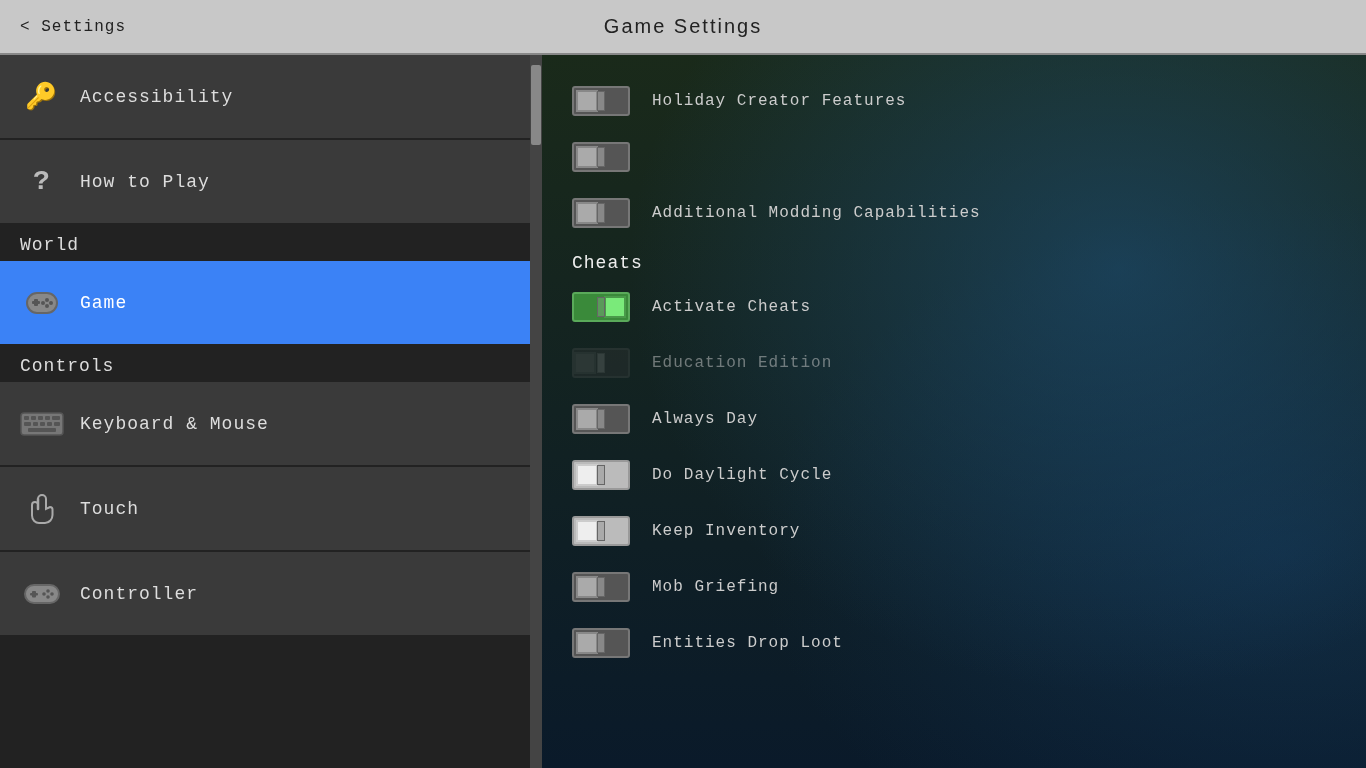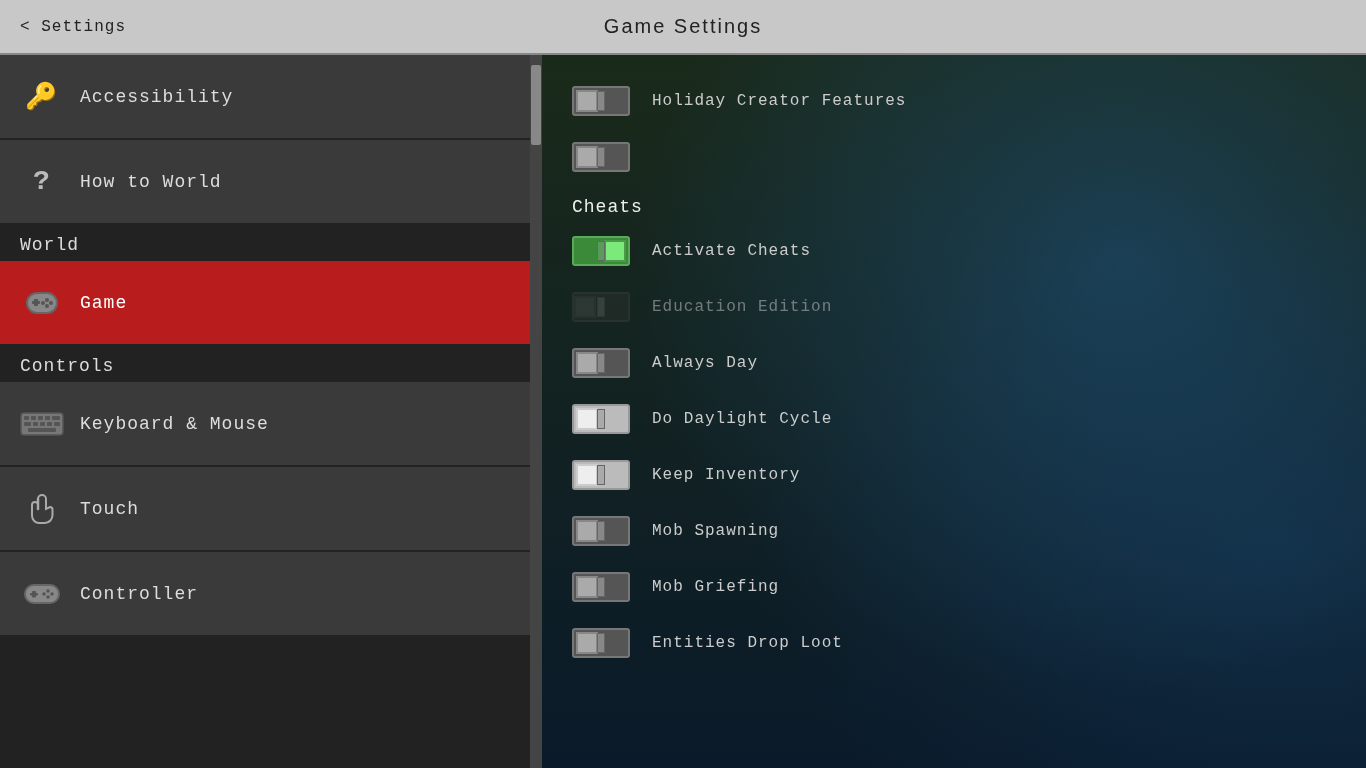--- a/index.html
+++ b/index.html
@@ -75,21 +75,21 @@
       background: #3a3a3a;
       border-bottom: 2px solid #222;
       cursor: pointer;
       color: #ddd;
       font-size: 18px;
       letter-spacing: 1px;
       font-family: 'Courier New', monospace;
     }
 
     .sidebar-item.active {
-      background: #b91c1c;
+      background: #3b82f6;
       color: #fff;
     }
 
     .sidebar-section-label {
       padding: 10px 20px 6px;
       color: #ddd;
       font-size: 18px;
       letter-spacing: 1px;
       font-family: 'Courier New', monospace;
       background: #222;
@@ -234,21 +234,21 @@
 
   <div id="sidebar">
 
     <div class="sidebar-item">
       <div class="icon-placeholder">🔑</div>
       <span>Accessibility</span>
     </div>
 
     <div class="sidebar-item">
       <div class="icon-placeholder" style="font-size:28px;font-weight:bold;color:#bbb;">?</div>
-      <span>How to World</span>
+      <span>How to Play</span>
     </div>
 
     <div class="sidebar-section-label">World</div>
 
     <div class="sidebar-item active">
       <div class="icon-placeholder">
         <svg width="38" height="32" viewBox="0 0 38 32" fill="none">
           <rect x="4" y="6" width="30" height="20" rx="10" fill="#888" stroke="#666" stroke-width="2"></rect>
           <rect x="9" y="14" width="8" height="3" rx="1" fill="#555"></rect>
           <rect x="11" y="12" width="4" height="7" rx="1" fill="#555"></rect>
@@ -325,20 +325,27 @@
       <span class="content-row-label">Holiday Creator Features</span>
     </div>
 
     <div class="content-row">
       <div class="toggle toggle-off">
         <div class="toggle-knob"></div>
         <div class="toggle-bar"></div>
       </div>
     </div>
 
+    <div class="content-row">
+      <div class="toggle toggle-off">
+        <div class="toggle-knob"></div>
+        <div class="toggle-bar"></div>
+      </div>
+      <span class="content-row-label">Additional Modding Capabilities</span>
+    </div>
 
     <div class="section-heading">Cheats</div>
 
     <div class="content-row">
       <div class="toggle toggle-on" style="background:#3a8a3a; border:2px solid #5aaa5a;">
         <div class="toggle-knob" style="background:#7aea7a; border-color:#4a9a4a; right:2px; position:absolute;"></div>
         <div class="toggle-bar" style="background:#5a9a5a;"></div>
       </div>
       <span class="content-row-label">Activate Cheats</span>
     </div>
@@ -368,27 +375,20 @@
     </div>
 
     <div class="content-row">
       <div class="toggle toggle-off" style="background:#bbb; border:2px solid #999;">
         <div class="toggle-knob" style="background:#eee; border-color:#ccc;"></div>
         <div class="toggle-bar" style="background:#aaa;"></div>
       </div>
       <span class="content-row-label">Keep Inventory</span>
     </div>
 
-    <div class="content-row">
-      <div class="toggle toggle-off">
-        <div class="toggle-knob"></div>
-        <div class="toggle-bar"></div>
-      </div>
-      <span class="content-row-label">Mob Spawning</span>
-    </div>
 
     <div class="content-row">
       <div class="toggle toggle-off">
         <div class="toggle-knob"></div>
         <div class="toggle-bar"></div>
       </div>
       <span class="content-row-label">Mob Griefing</span>
     </div>
 
     <div class="content-row">

